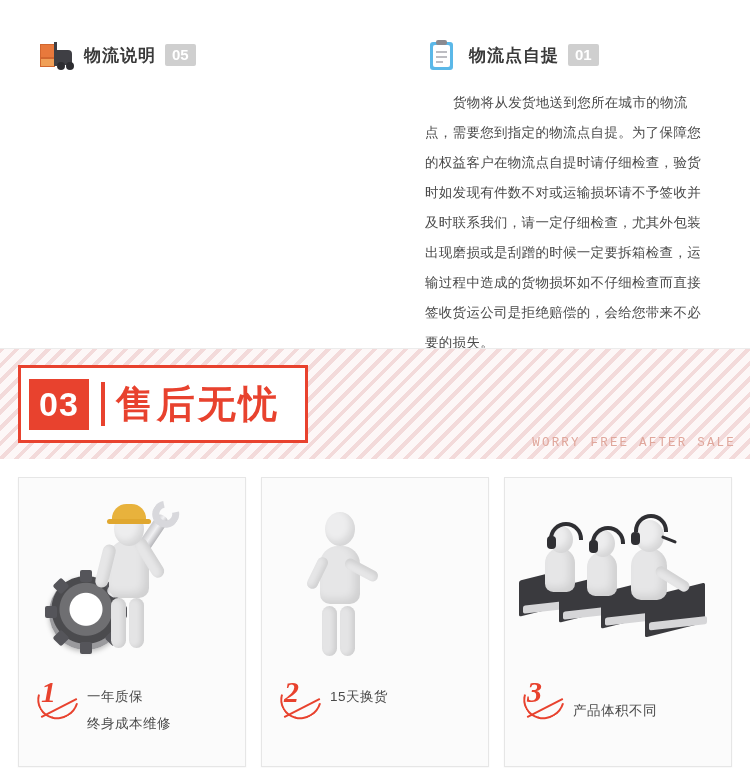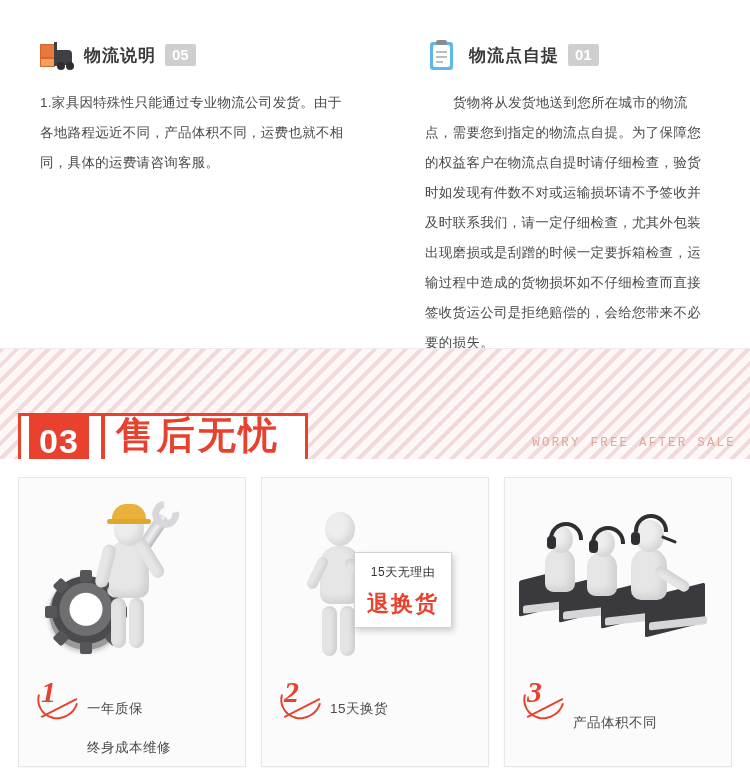--- a/index.html
+++ b/index.html
@@ -106,23 +106,22 @@
   .banner-plate {
     position: absolute;
     left: 18px;
     top: 16px;
     height: 78px;
     width: 290px;
     background: #ffffff;
     border: 3px solid #e8422e;
     box-sizing: border-box;
     display: flex;
-    align-items: flex-start;
+    align-items: center;
     padding-left: 8px;
-    margin-top: 48px;
   }
   .banner-num {
     background: #e8422e;
     color: #fff;
     font-size: 34px;
     font-weight: bold;
     line-height: 1;
     padding: 8px 10px 9px 10px;
     font-family: "Liberation Sans", sans-serif;
     letter-spacing: 1px;
@@ -219,21 +218,20 @@
   }
   .card-lines {
     padding-left: 6px;
     padding-top: 6px;
   }
   .card-lines div {
     font-size: 13.5px;
     color: #4a4a4a;
     line-height: 27px;
     letter-spacing: 0.5px;
-    margin-top: 12px;
   }
   .ghost-head {
     position: absolute;
     width: 30px; height: 34px;
     background: #ededee;
     border-radius: 50%;
     box-shadow: inset -4px -4px 7px rgba(0,0,0,0.10);
   }
   .ghost-torso {
     position: absolute;
@@ -444,21 +442,20 @@
           <div class="ico-fork-box2"></div>
           <div class="ico-fork-mast"></div>
           <div class="ico-fork-body"></div>
           <div class="ico-fork-wheel" style="left:17px;"></div>
           <div class="ico-fork-wheel" style="left:26px;"></div>
         </div>
         <div class="head-title">物流说明</div>
         <div class="head-num">05</div>
       </div>
       <div class="body-text">
-        <p>1.家具因特殊性只能通过专业物流公司发货。由于各地路程远近不同，产品体积不同，运费也就不相同，具体的运费请咨询客服。</p>
       </div>
     </div>
 
     <div class="top-col right">
       <div class="head-row">
         <div class="head-icon">
           <div class="ico-clip"></div>
           <div class="ico-clip-paper"></div>
           <div class="ico-clip-top"></div>
           <div class="ico-clip-line" style="top:11px;"></div>
@@ -525,24 +522,20 @@
   </div>
 
   <div class="card">
     <div class="card-art">
       <div class="ghost-leg" style="left:60px; top:128px;"></div>
       <div class="ghost-leg" style="left:78px; top:128px;"></div>
       <div class="ghost-torso" style="left:58px; top:68px;"></div>
       <div class="ghost-head" style="left:63px; top:34px;"></div>
       <div class="ghost-arm" style="left:94px; top:74px; width:11px; height:36px; transform:rotate(-62deg);"></div>
       <div class="ghost-arm" style="left:50px; top:78px; width:11px; height:34px; transform:rotate(26deg);"></div>
-      <div class="sign" style="left:92px; top:74px; width:98px; height:76px;">
-        <div class="l1">15天无理由</div>
-        <div class="l2">退换货</div>
-      </div>
     </div>
     <div class="card-foot">
       <div class="card-rank">
         <div class="swoosh"></div>
         <div class="slash"></div>
         <div class="digit">2</div>
       </div>
       <div class="card-lines">
         <div>15天换货</div>
       </div>

